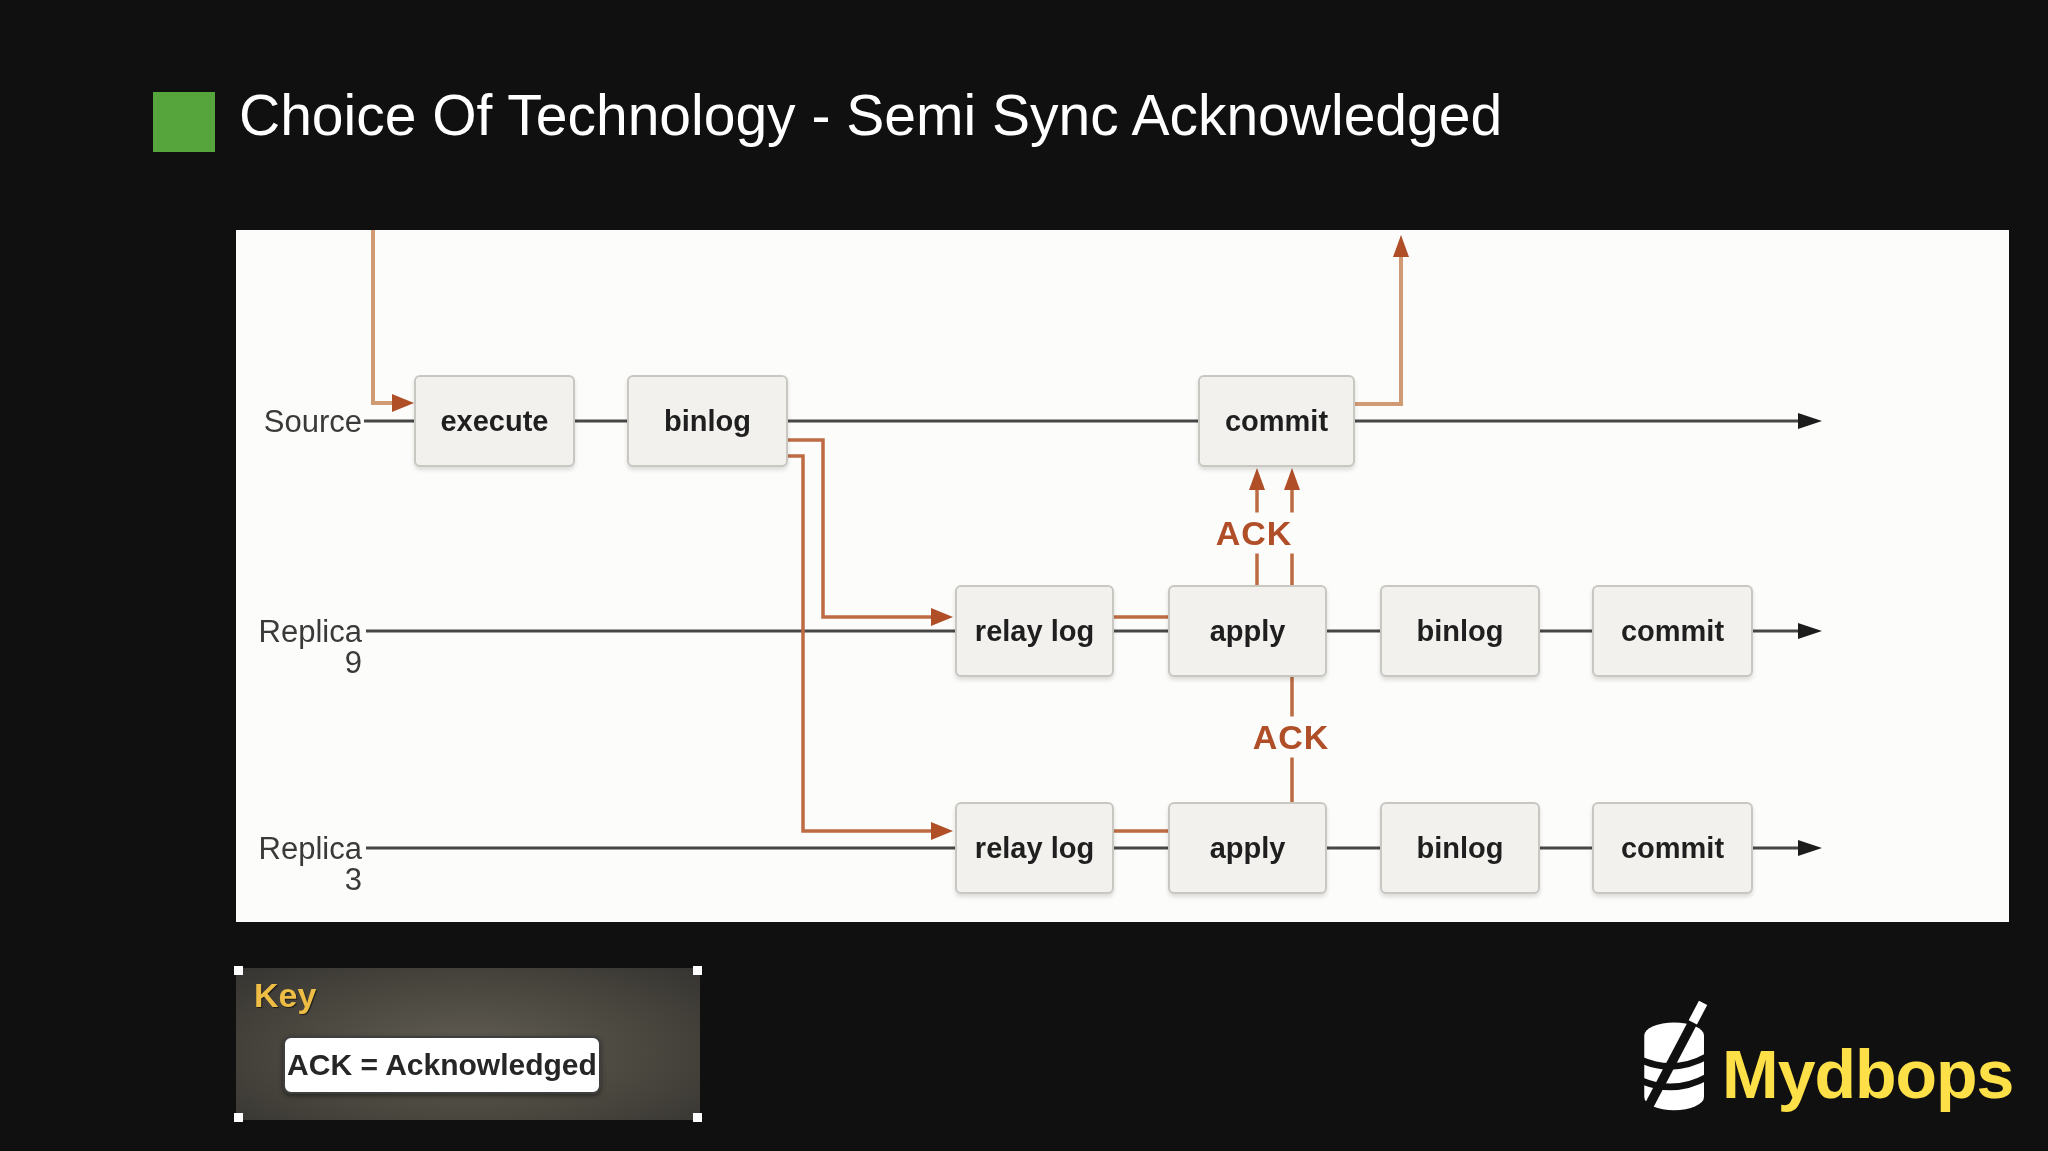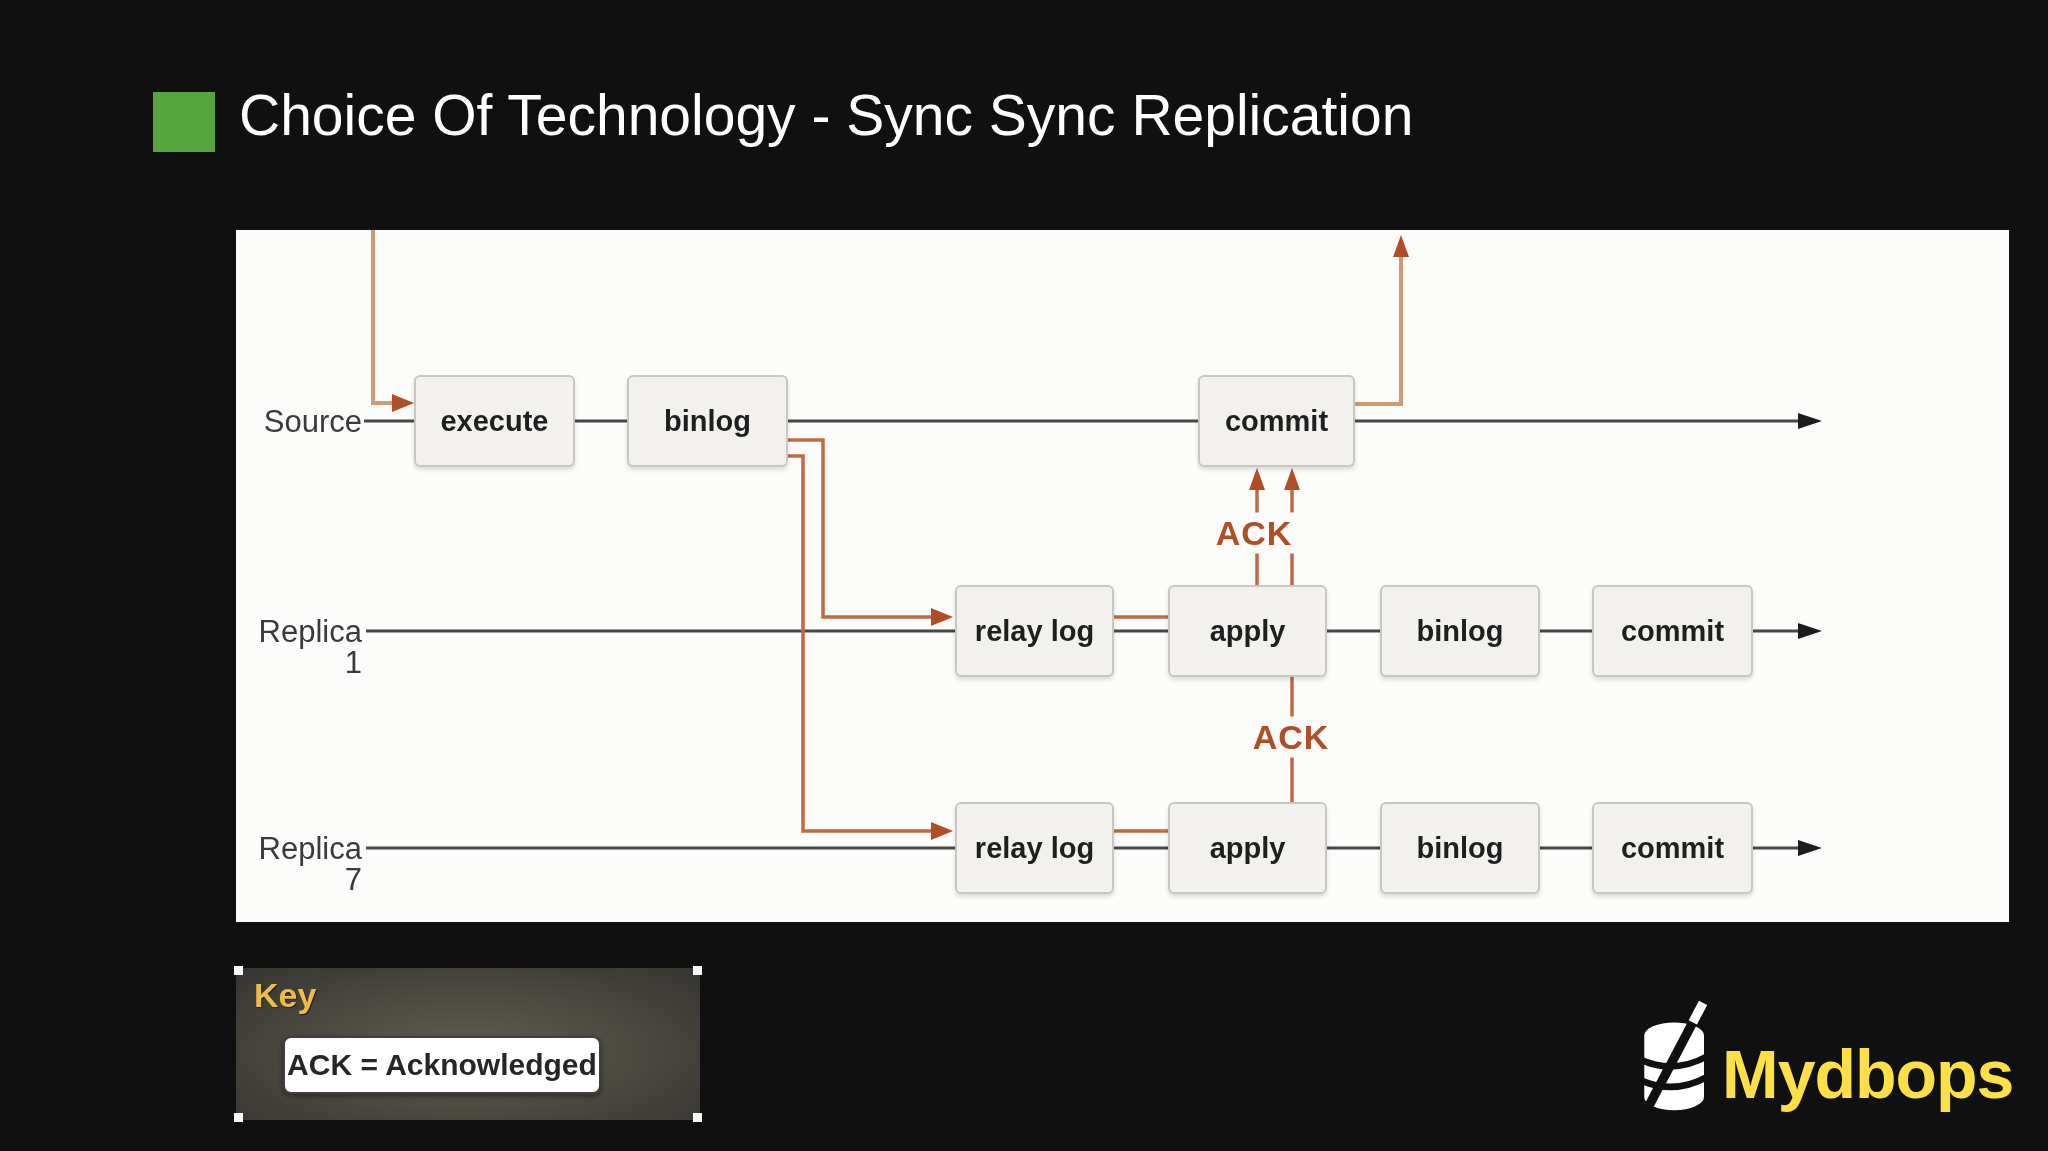--- a/index.html
+++ b/index.html
@@ -69,21 +69,21 @@
   .logo-word{
     position:absolute;left:80px;top:40px;
     font-size:68px;font-weight:700;color:#fde047;letter-spacing:-1px;
     line-height:68px;white-space:nowrap;
   }
 </style>
 </head>
 <body>
 
 <div class="accent-square"></div>
-<h1 class="slide-title">Choice Of Technology - Sync Sync Replication</h1>
+<h1 class="slide-title">Choice Of Technology - Semi Sync Acknowledged</h1>
 
 <div class="diagram">
 
   <svg class="wires" width="1590" height="692" viewBox="0 0 1590 692">
 
     <g stroke="#474747" stroke-width="3" fill="none">
       <line x1="128" y1="191" x2="1576" y2="191"></line>
       <line x1="130" y1="401" x2="1576" y2="401"></line>
       <line x1="130" y1="618" x2="1576" y2="618"></line>
     </g>
@@ -111,22 +111,22 @@
       <polygon points="178,173 156,164 156,182"></polygon>
       <polygon points="1165,5 1157,27 1173,27"></polygon>
       <polygon points="717,387 695,378 695,396"></polygon>
       <polygon points="717,601 695,592 695,610"></polygon>
       <polygon points="1021,238 1013,260 1029,260"></polygon>
       <polygon points="1056,238 1048,260 1064,260"></polygon>
     </g>
   </svg>
 
   <div class="row-label" style="top:176px;">Source</div>
-  <div class="row-label" style="top:386px;">Replica 1</div>
-  <div class="row-label" style="top:603px;">Replica 7</div>
+  <div class="row-label" style="top:386px;">Replica 9</div>
+  <div class="row-label" style="top:603px;">Replica 3</div>
 
   <div class="node" style="left:178px;top:145px;width:161px;">execute</div>
   <div class="node" style="left:391px;top:145px;width:161px;">binlog</div>
   <div class="node" style="left:962px;top:145px;width:157px;">commit</div>
 
   <div class="node" style="left:719px;top:355px;width:159px;">relay log</div>
   <div class="node" style="left:932px;top:355px;width:159px;">apply</div>
   <div class="node" style="left:1144px;top:355px;width:160px;">binlog</div>
   <div class="node" style="left:1356px;top:355px;width:161px;">commit</div>
 

